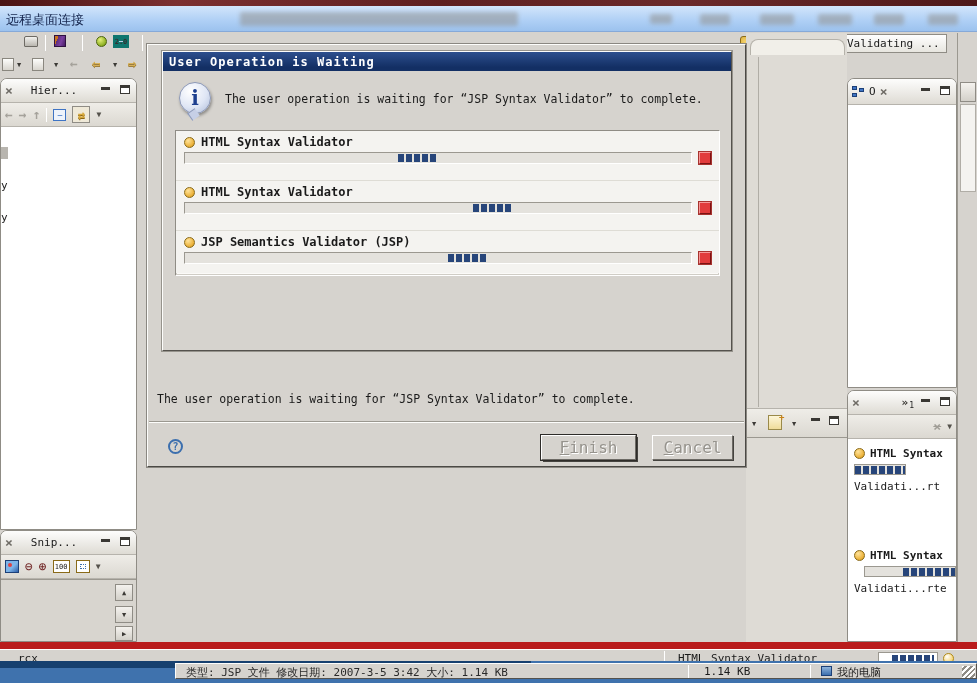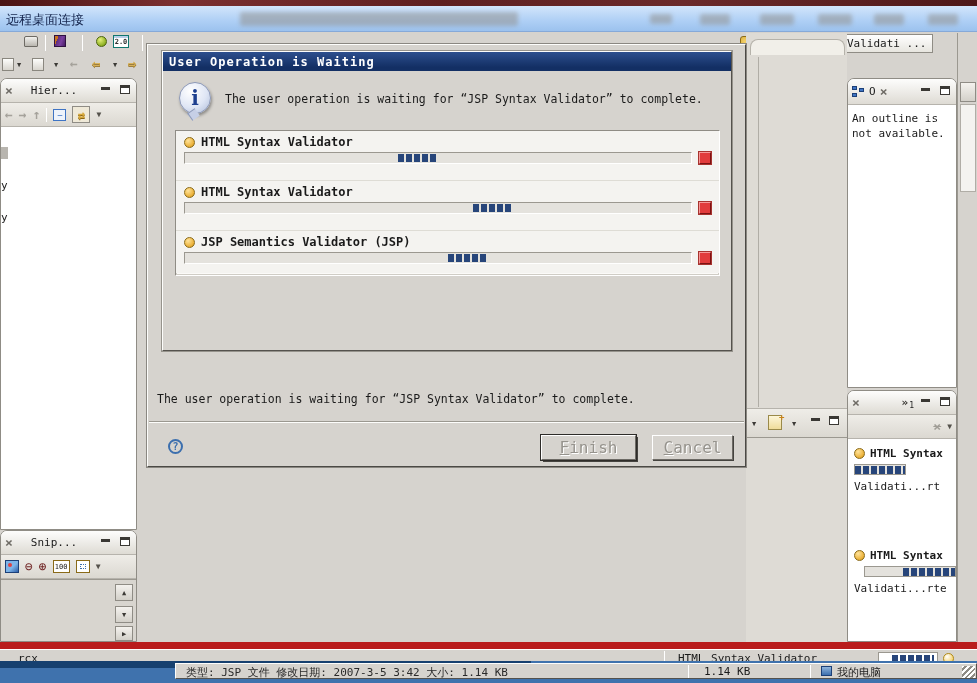--- a/index.html
+++ b/index.html
@@ -25,21 +25,21 @@
   .tbtn { position:absolute; display:flex; align-items:center; justify-content:center; }
   .vsep { position:absolute; width:1px; background:#9b9890; border-right:1px solid #fff; }
   .caret { font-size:7px; color:#3c3a36; line-height:1; }
   .caret-lite { font-size:8px; color:#55524c; line-height:1; }
   .arrow-gray { color:#a5a29b; font-size:13px; font-weight:bold; }
   .arrow-gold { color:#d8a93c; font-size:14px; font-weight:bold; text-shadow:0 1px 0 #8a6515; }
 
   .icon-print { width:14px; height:11px; background:linear-gradient(180deg,#f2f1ee,#b9b6af); border:1px solid #6d6a64; border-radius:2px 2px 1px 1px; }
   .icon-cube { width:12px; height:12px; background:linear-gradient(110deg,#c9731d 25%,#5e2d7e 25%,#7a3fa0 60%,#471c63); border:1px solid #2e1140; }
   .icon-bug { width:11px; height:11px; border-radius:50%; background:radial-gradient(circle at 35% 30%,#e4f07a,#8eb023 70%,#5d7a12); border:1px solid #4c640e; }
-  .icon-20 { width:16px; height:13px; background:#fff; border:1px solid #0f766e; font-size:7px; font-weight:bold; color:#333;
+  .icon-20 { width:16px; height:13px; background:#fff; border:6px solid #0f766e; font-size:7px; font-weight:bold; color:#333;
     display:flex; align-items:center; justify-content:center; box-shadow:inset 0 2px 0 #b9cfe8; }
   .icon-doc { width:12px; height:13px; background:linear-gradient(180deg,#fdfdfb,#d8d5ce); border:1px solid #8a877f; }
   .icon-hand { width:12px; height:13px; background:radial-gradient(circle at 40% 40%,#f5d26b,#cfa22e); border:1px solid #8a6a18; border-radius:3px 6px 2px 2px; }
   .icon-persp { width:15px; height:14px; background:#fdfdfa; border:1px solid #6d6a64; box-shadow:inset 0 3px 0 #cfcdc6; position:relative; }
   .icon-persp::after { content:""; position:absolute; right:-3px; top:-4px; width:7px; height:7px; background:#f2c23a; clip-path:polygon(50% 0,62% 38%,100% 50%,62% 62%,50% 100%,38% 62%,0 50%,38% 38%); }
   .chip { display:flex; align-items:center; gap:4px; background:linear-gradient(180deg,#ffffff,#e7e5df); border:1px solid #8f8c85; padding:1px 6px 1px 3px; height:19px; }
   .m-circle { width:13px; height:13px; border-radius:50%; background:radial-gradient(circle at 35% 30%,#7db4e8,#1b5cb5 70%,#0c3a80); border:1px solid #0a2f68;
     color:#fff; font-size:8px; font-weight:bold; display:flex; align-items:center; justify-content:center; }
 
   
@@ -148,21 +148,21 @@
 
   <div class="tbtn" style="left:740px;top:36px;">
       <span class="icon-hand"></span>
     </div>
   <div class="tbtn" style="left:800px;top:36px;">
       <span class="icon-persp"></span>
     </div>
   <div class="vsep" style="left:821px;top:35px;height:18px;"></div>
   <div class="abs chip" style="left:826px;top:34px;">
     <span class="m-circle">M</span>
-    <span>Validati ...</span>
+    <span>Validating ...</span>
   </div>
 
   <div class="tbtn" style="left:2px;top:58px;">
       <span class="icon-doc"></span>
     </div>
   <div class="tbtn" style="left:17px;top:62px;">
       <span class="caret">▼</span>
     </div>
   <div class="tbtn" style="left:32px;top:58px;">
       <span class="icon-doc"></span>
@@ -277,21 +277,20 @@
       <span class="tab-label">O</span>
       <span class="tab-close">×</span>
       <span class="spacer"></span>
       <span class="win-btn">
           <span class="win-min-glyph"></span>
         </span>
       <span class="win-btn">
           <span class="win-max-glyph"></span>
         </span>
     </div>
-    <div style="padding:6px 4px;background:#fff;height:282px;line-height:1.4;">An outline is not available.</div>
   </div>
 
   <div class="abs" style="left:957px;top:33px;width:20px;height:609px;background:#d6d3ce;border-left:1px solid #9b9890;">
     <div class="sbtn abs" style="left:2px;top:49px;width:16px;height:20px;"></div>
     <div class="abs" style="left:2px;top:71px;width:16px;height:88px;background:#f4f3f0;border:1px solid #b0ada6;"></div>
   </div>
 
   <div class="panel" style="left:847px;top:390px;width:110px;height:252px;">
     <div class="ptabrow">
       <span class="tab-close">×</span>

